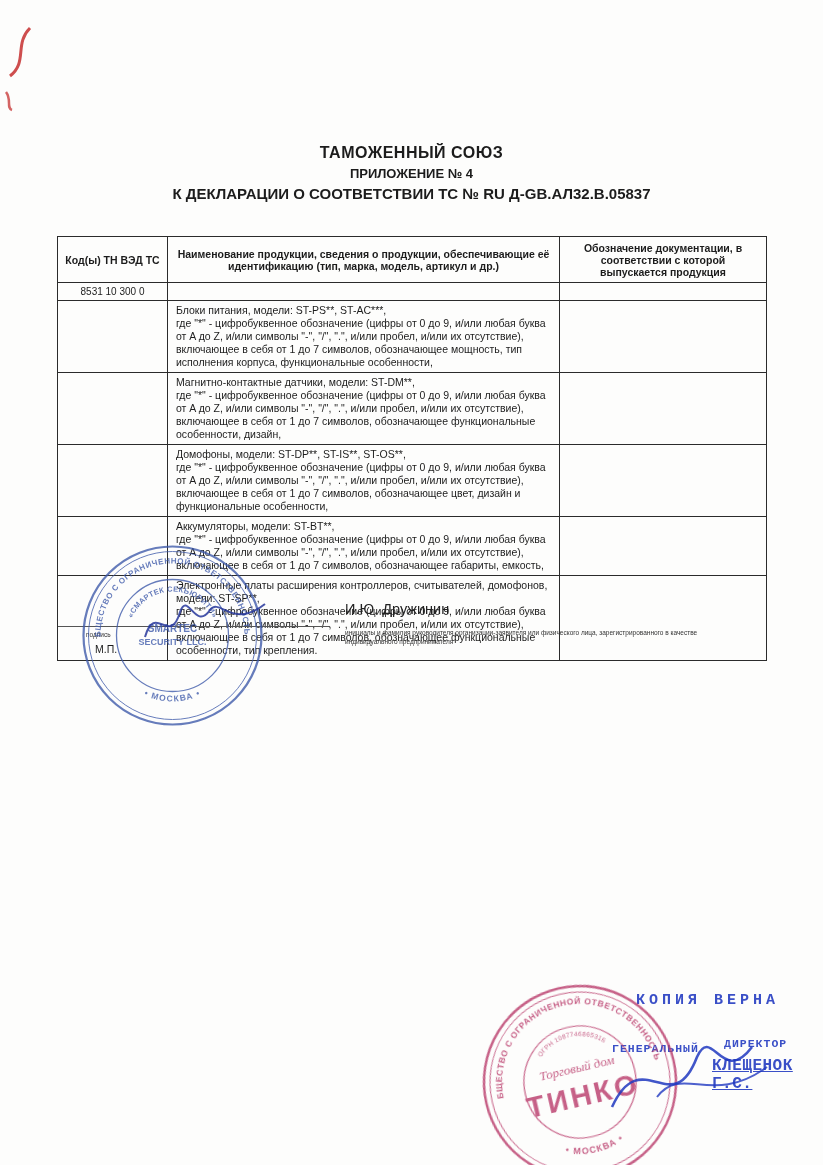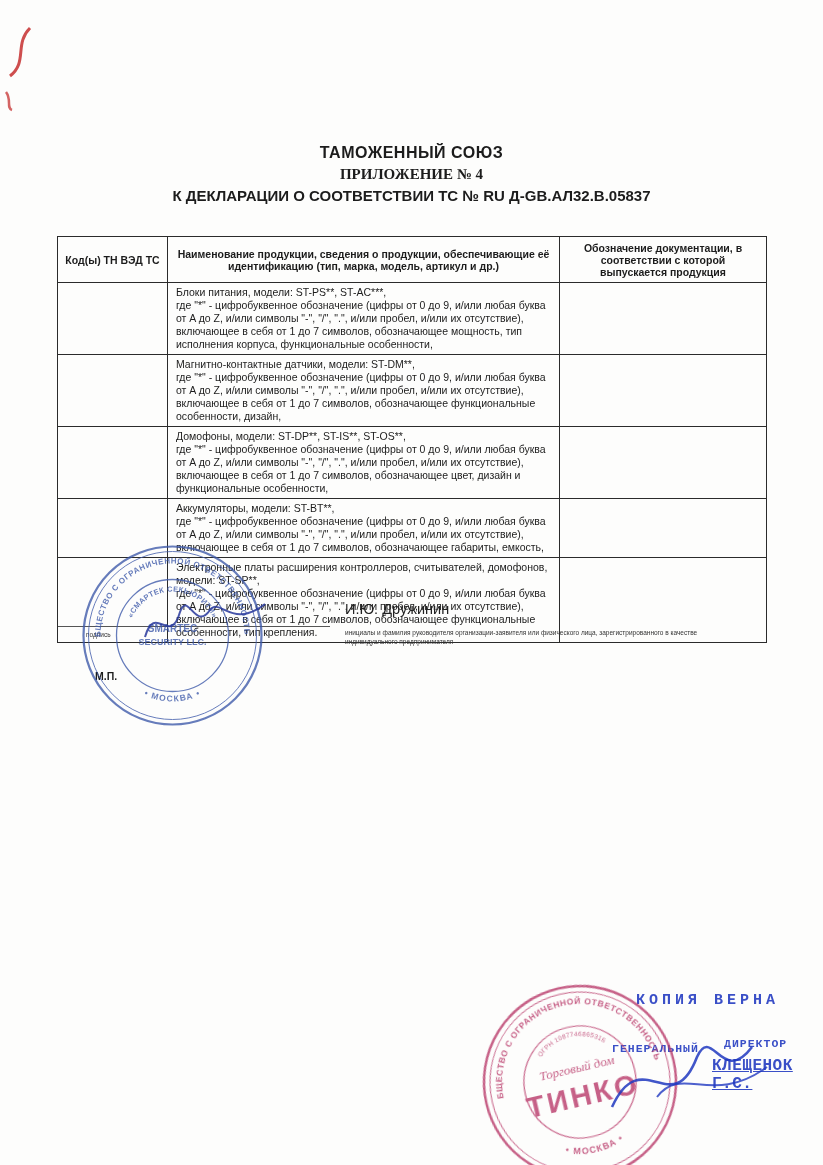--- a/index.html
+++ b/index.html
@@ -10,37 +10,37 @@
     margin: 0 auto;
     background: #fdfdfc;
     font-family: "Liberation Sans", sans-serif;
     color: #1c1c1c;
     overflow: hidden;
   }
 
   
   .titles { position:absolute; top:144px; left:0; right:0; text-align:center; font-weight:bold; }
   .t0 { font-size:16px; letter-spacing:.5px; }
-  .t1 { font-size:15px; margin-top:4px;font-family:Liberation Serif, serif; }
+  .t1 { font-size:13px; margin-top:4px; }
   .t2 { font-size:15px; margin-top:4px; }
   .t3 { font-size:12.5px; margin-top:4px; }
 
   
   table.main { position:absolute; left:57px; top:236px; width:709px; border-collapse:collapse; table-layout:fixed; }
   table.main th, table.main td { border:1px solid #2b2b2b; padding:3px 8px; vertical-align:top; }
   table.main th { font-size:10.5px; font-weight:bold; text-align:center; vertical-align:middle; height:46px; padding:3px 6px; }
   td.code { font-size:10px; text-align:center; vertical-align:middle; height:16px; padding:1px; }
   td.desc { font-size:10.5px; line-height:1.24; white-space:pre-line; padding:4px 8px 2px 8px; }
   tr.rh1 td { height:65px; } tr.rh2 td { height:47px; } tr.rh3 td { height:54px; }
   tr.rh4 td { height:50px; } tr.rh5 td { height:70px; }
 
   
   .sig-line { position:absolute; left:58px; top:626px; width:272px; height:1px; background:#555; }
   .sig-label { position:absolute; left:86px; top:631px; font-size:6.5px; color:#333; }
-  .mp-label { position:absolute; left:95px; top:670px; font-size:10.5px; font-weight:bold; }
+  .mp-label { position:absolute; left:95px; top:643px; font-size:10.5px; font-weight:normal; }
   .sig-name { position:absolute; left:345px; top:601px; font-size:14.5px; color:#222; }
   .sig-caption { position:absolute; left:345px; top:629px; width:395px; font-size:6.5px; line-height:1.35; color:#333; }
 
   
   .stamp-smartec { position:absolute; left:80px; top:543px; width:185px; height:185px; opacity:.78; filter:blur(.4px); z-index:5; }
   .stamp-tinko   { position:absolute; left:480px; top:982px; width:200px; height:200px; opacity:.8; filter:blur(.4px); transform:rotate(-13deg); z-index:5; }
   .scribble-small { position:absolute; left:140px; top:592px; z-index:6; }
   .scribble-big   { position:absolute; left:602px; top:1022px; z-index:7; }
   .artifact-topleft { position:absolute; left:2px; top:22px; z-index:3; }
 
@@ -74,20 +74,25 @@
         <col style="width:207px">
     </colgroup>
     <thead>
       <tr>
         <th>Код(ы) ТН ВЭД ТС</th>
         <th>Наименование продукции, сведения о продукции, обеспечивающие её идентификацию (тип, марка, модель, артикул и др.)</th>
         <th>Обозначение документации, в соответствии с которой выпускается продукция</th>
       </tr>
     </thead>
     <tbody>
+      <tr>
+        <td class="code">8531 10 300 0</td>
+        <td></td>
+        <td></td>
+      </tr>
       <tr class="rh1">
         <td></td>
         <td class="desc">Блоки питания, модели: ST-PS**, ST-AC***,
 где "*" - цифробуквенное обозначение (цифры от 0 до 9, и/или любая буква от A до Z, и/или символы "-", "/", ".", и/или пробел, и/или их отсутствие), включающее в себя от 1 до 7 символов, обозначающее мощность, тип исполнения корпуса, функциональные особенности,</td>
         <td></td>
       </tr>
       <tr class="rh2">
         <td></td>
         <td class="desc">Магнитно-контактные датчики, модели: ST-DM**,
 где "*" - цифробуквенное обозначение (цифры от 0 до 9, и/или любая буква от A до Z, и/или символы "-", "/", ".", и/или пробел, и/или их отсутствие), включающее в себя от 1 до 7 символов, обозначающее функциональные особенности, дизайн,</td>

